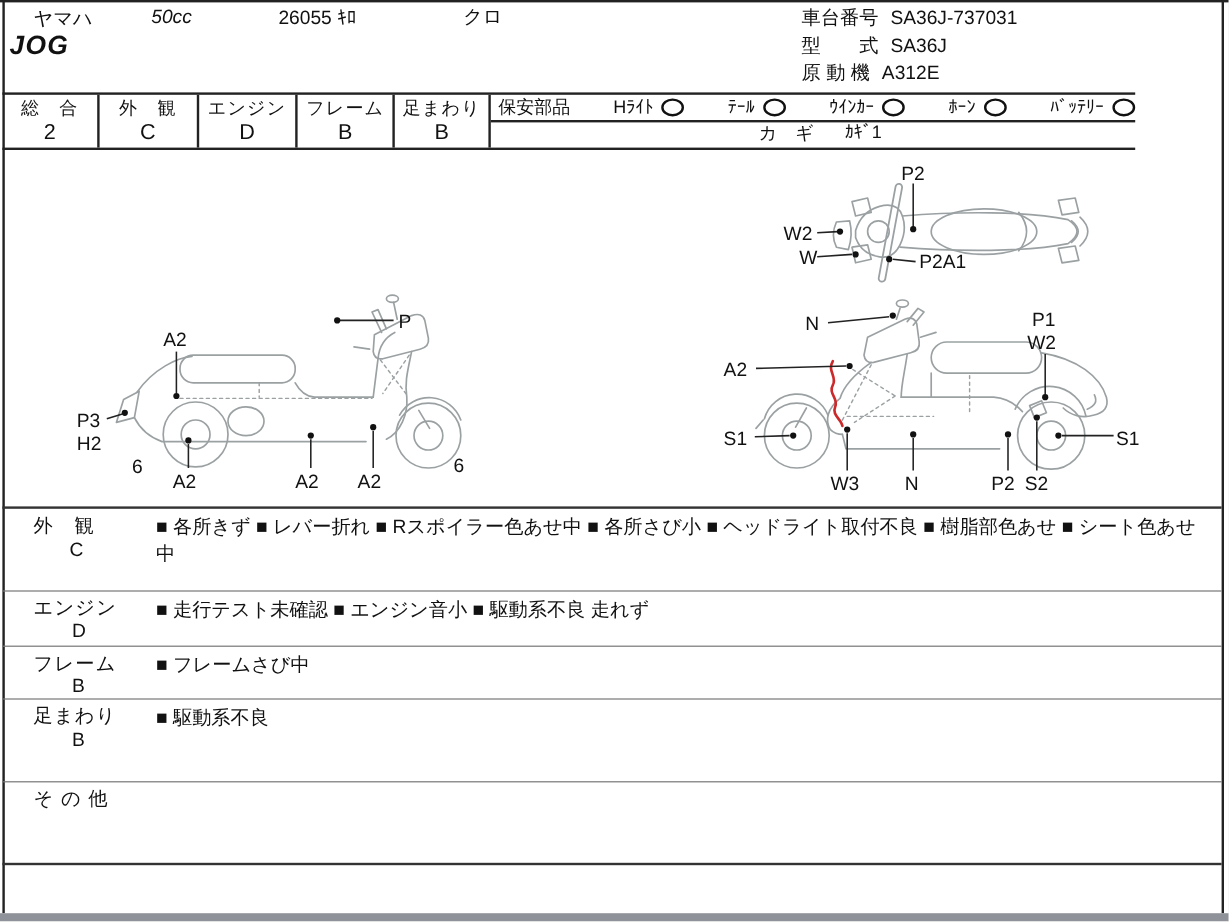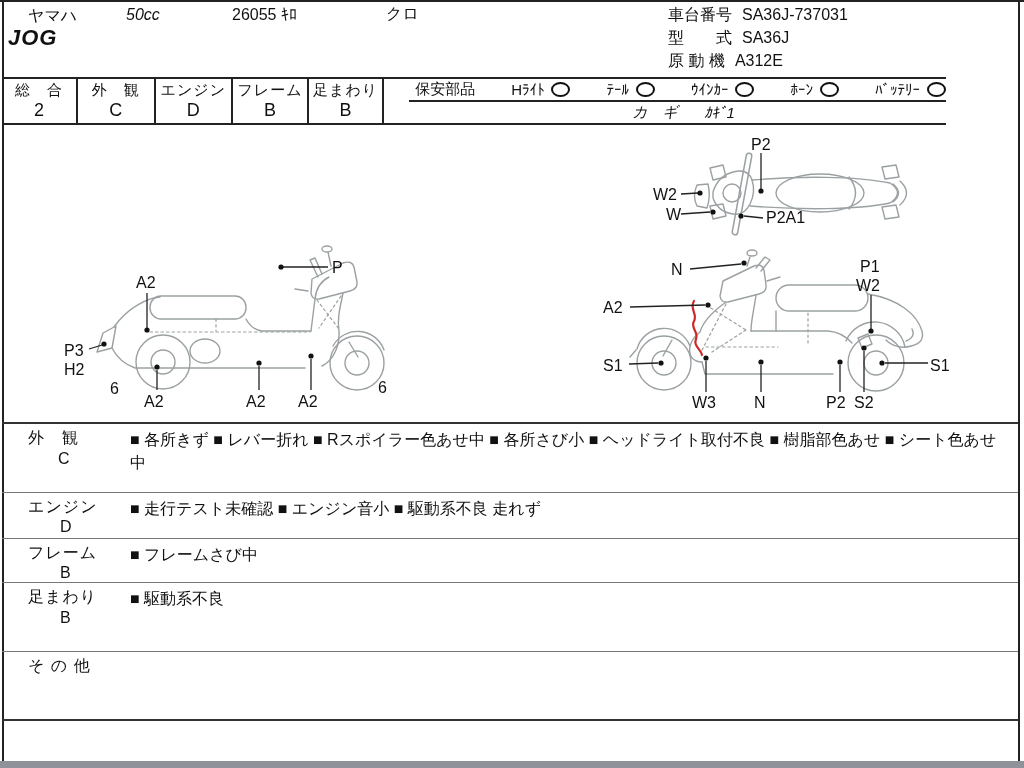--- a/index.html
+++ b/index.html
@@ -16,23 +16,23 @@
   .bottom-bar{left:0;top:761px;width:1024px;height:7px;background:#8f9399;}
   
   .h-txt{font-size:16px;white-space:nowrap;}
   .h-title{font-size:22px;font-weight:600;letter-spacing:1px;}
   .h-row .lbl{display:inline-block;margin-right:10px;}
   
   .grade-table{left:2px;top:77px;width:944px;height:48px;border-top:2px solid #222;border-bottom:2px solid #222;display:flex;box-sizing:border-box;}
   .gcell{border-right:2px solid #222;box-sizing:border-box;display:flex;flex-direction:column;align-items:center;justify-content:flex-start;}
   .gcell .glabel{font-size:15px;margin-top:2px;letter-spacing:1px;white-space:nowrap;}
   .gcell .gvalue{font-size:18px;margin-top:0px;}
-  .safety-cell{flex:1;display:flex;flex-direction:column;border-right:none;padding-left:25px;}
+  .safety-cell{flex:1;display:flex;flex-direction:column;border-right:none;}
   .safety-row{height:23px;border-bottom:2px solid #222;display:flex;align-items:center;font-size:15px;padding-left:6px;box-sizing:border-box;white-space:nowrap;}
-  .key-row{height:21px;display:flex;align-items:center;font-size:15px;padding-left:12px;white-space:nowrap;font-style:italic;}
+  .key-row{height:21px;display:flex;font-size:15px;padding-left:12px;white-space:nowrap;}
   .s-item{display:inline-flex;align-items:center;margin-left:36px;justify-content:flex-end;}
   .s-item:first-of-type{margin-left:8px;}
   .s-circle{display:inline-block;width:15px;height:11px;border:2.5px solid #111;border-radius:50%;margin-left:7px;}
   .key-val{margin-left:26px;}
   
   .secline{left:2px;width:1016px;background:#777;height:1px;}
   .secline.thick{background:#333;height:2px;}
   .sec-label{font-size:16px;white-space:nowrap;letter-spacing:1px;}
   .sec-grade{font-size:16px;}
   .sec-text{font-size:16px;line-height:23px;width:880px;}

